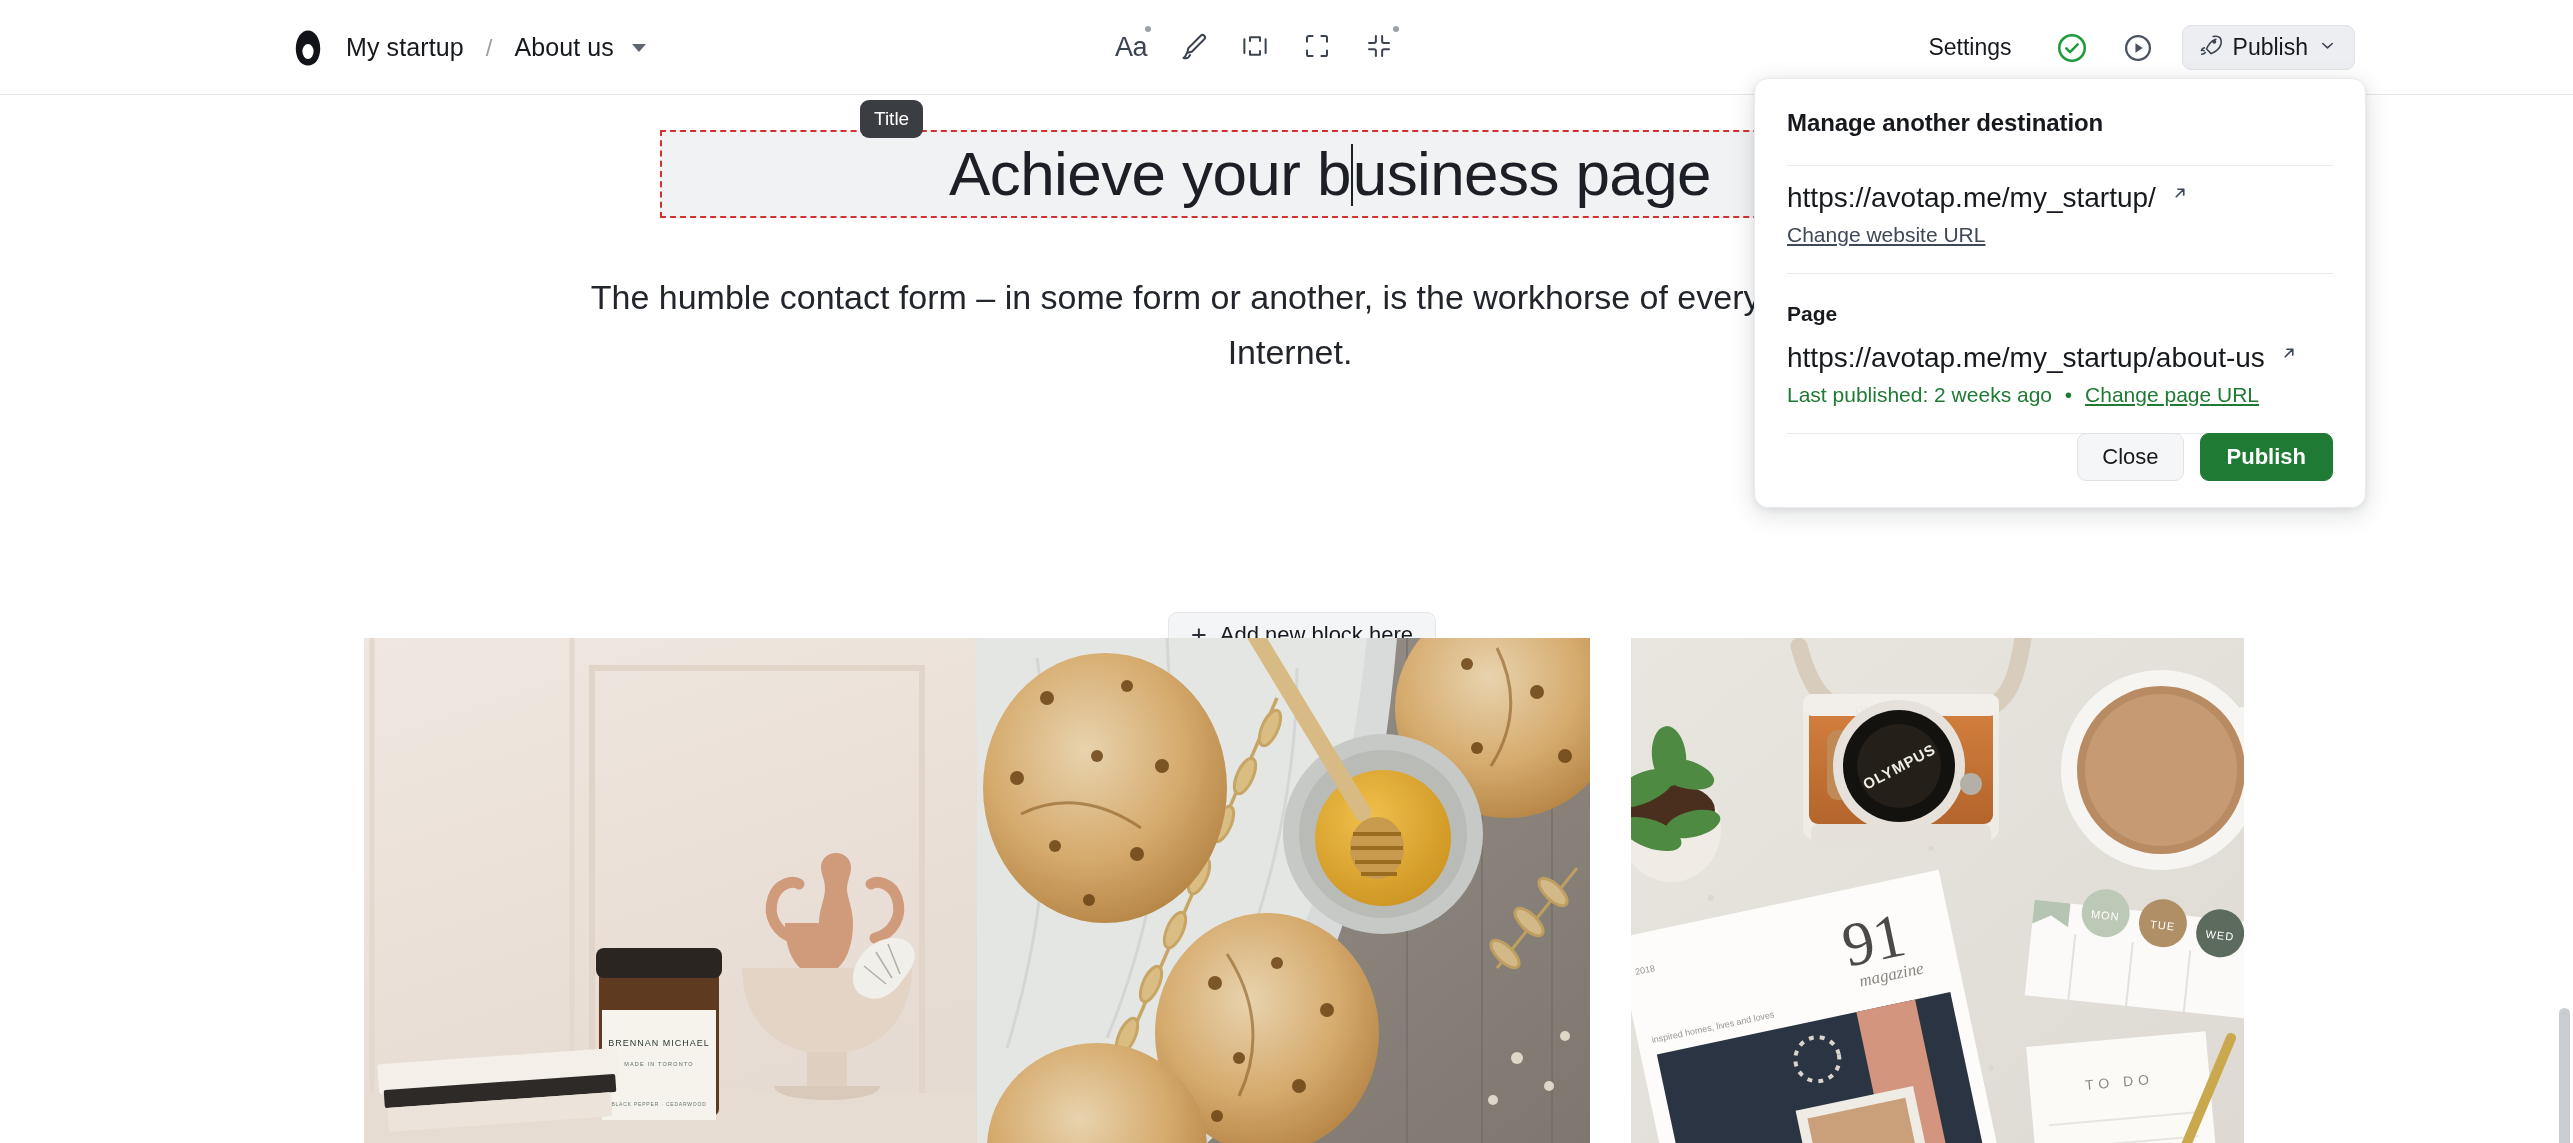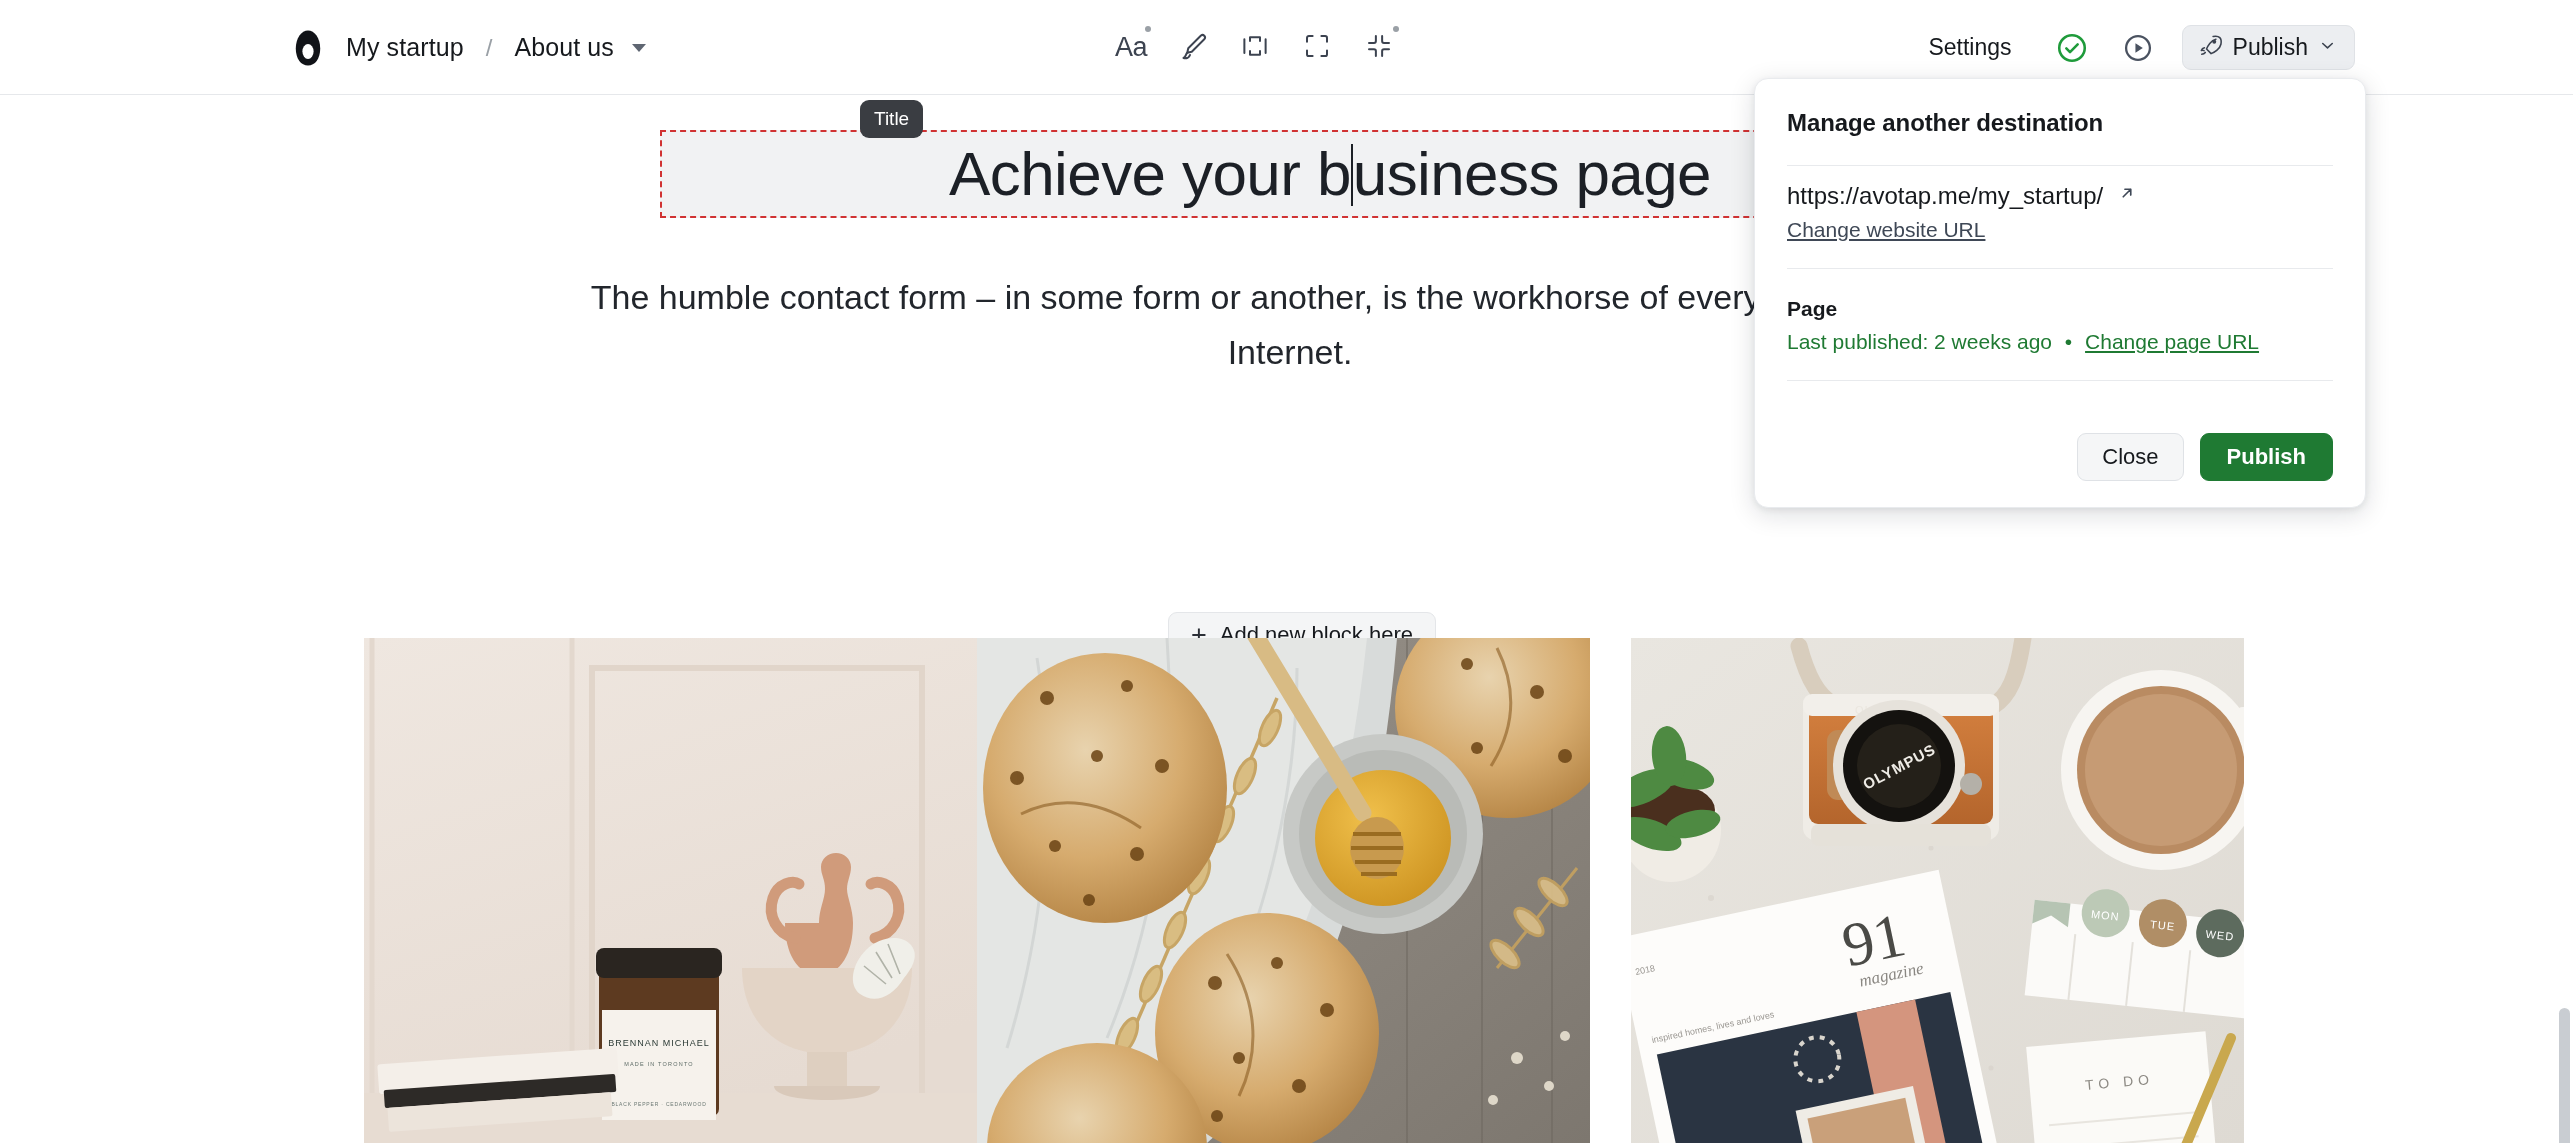--- a/index.html
+++ b/index.html
@@ -144,21 +144,21 @@
   }
   .panel-title {
     font-size: 24px; font-weight: bold; color: #16191d;
     padding-top: 30px; padding-bottom: 0; letter-spacing: -.1px;
   }
   .panel-divider { height: 1px; background: #e8eaed; margin-top: 28px; }
   .panel-sec-label {
     font-size: 21px; font-weight: bold; color: #16191d; margin-top: 28px;
   }
   .url-row { display: flex; align-items: flex-start; gap: 14px; margin-top: 17px; }
-  .url-text { font-size: 24px; color: #16191d; white-space: nowrap; line-height: 1.1; }
+  .url-text { font-size: 28px; color: #16191d; white-space: nowrap; line-height: 1.1; }
   .ext-arrow { font-size: 20px; color: #3f4856; line-height: 1.1; cursor: pointer; }
   .sub-link {
     font-size: 21px; color: #3f4856; text-decoration: underline;
     cursor: pointer; margin-top: 9px; display: inline-block;
   }
   .meta-row { margin-top: 9px; font-size: 21px; color: #1f7a33; white-space: nowrap; }
   .meta-row .dot { margin: 0 7px; }
   .meta-row a { color: #1f7a33; text-decoration: underline; cursor: pointer; }
   .panel-actions {
     position: absolute; right: 32px; bottom: 26px;
@@ -549,20 +549,28 @@
       <svg width="20" height="20" viewBox="0 0 24 24" fill="none" stroke="#3f4856" stroke-width="2" stroke-linecap="round" stroke-linejoin="round">
         <path d="M7.5 16.5 16.5 7.5M9.5 7.5h7v7"></path>
       </svg>
     </span>
   </div>
   <a class="sub-link">Change website URL</a>
 
   <div class="panel-divider" style="margin-top:26px;"></div>
 
   <div class="panel-sec-label">Page</div>
+  <div class="url-row">
+    <span class="url-text">https://avotap.me/my_startup/about-us</span>
+    <span class="ext-arrow">
+      <svg width="20" height="20" viewBox="0 0 24 24" fill="none" stroke="#3f4856" stroke-width="2" stroke-linecap="round" stroke-linejoin="round">
+        <path d="M7.5 16.5 16.5 7.5M9.5 7.5h7v7"></path>
+      </svg>
+    </span>
+  </div>
   <div class="meta-row">
     <span>Last published: 2 weeks ago</span>
     <span class="dot">•</span>
     <a>Change page URL</a>
   </div>
 
   <div class="panel-divider" style="margin-top:26px;"></div>
 
   <div class="panel-actions">
     <button class="btn-close">Close</button>

